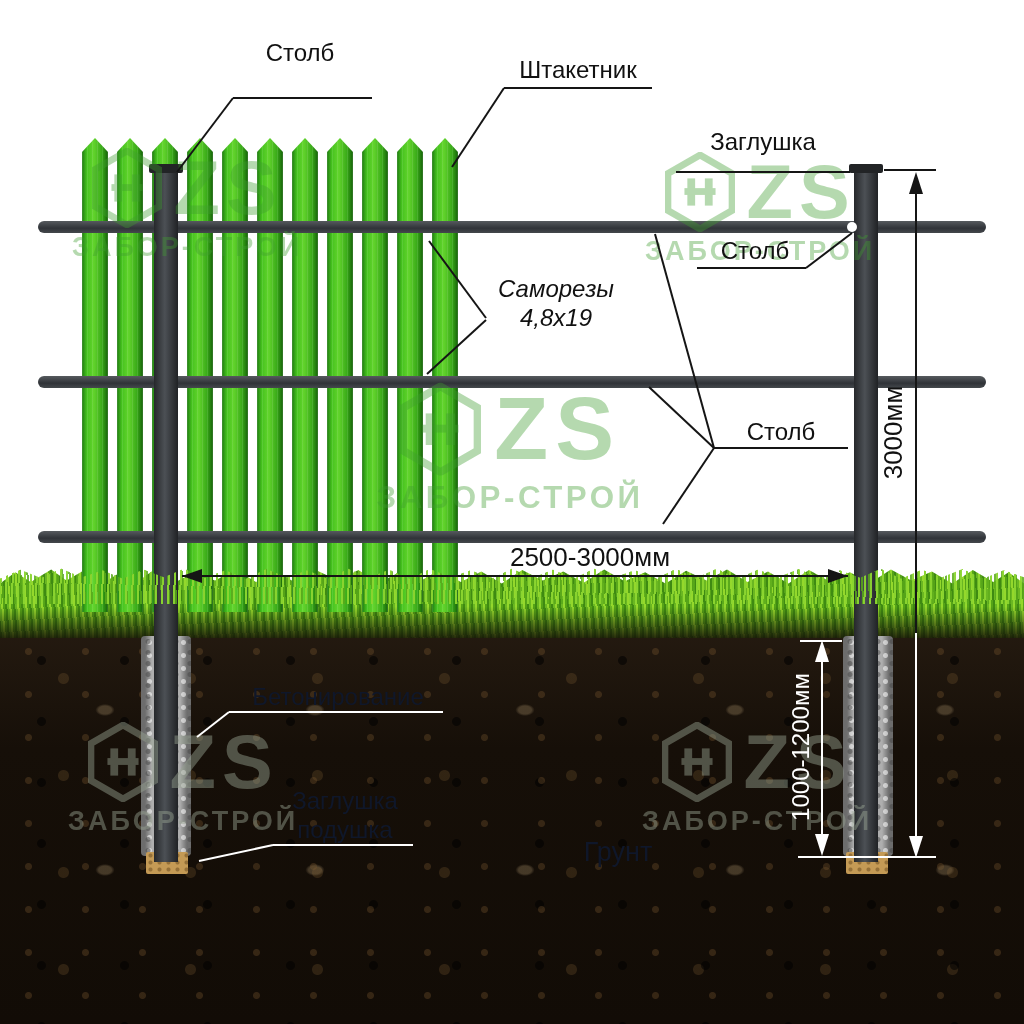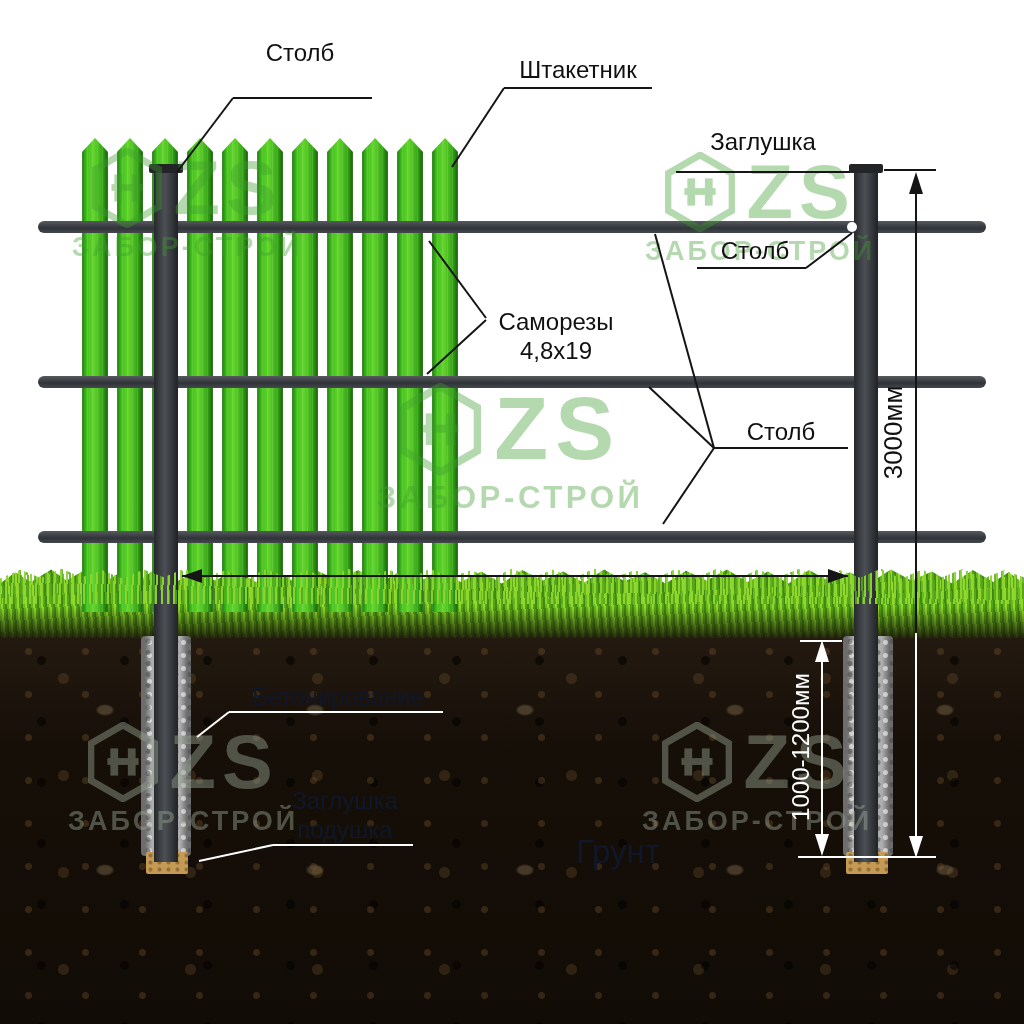--- a/index.html
+++ b/index.html
@@ -51,21 +51,21 @@
   .post{position:absolute;top:168px;width:24px;height:694px;z-index:6;
     background:linear-gradient(90deg,#26282b,#4c5055 45%,#202225);}
   .cap{position:absolute;top:164px;width:34px;height:9px;z-index:6;background:#222426;border-radius:2px;}
 
   
   .overlay{position:absolute;left:0;top:0;z-index:10;pointer-events:none;}
 
   
   .lbl{position:absolute;z-index:11;font-size:24px;line-height:29px;text-align:center;color:#111;}
   .lbl.white{color:#0f172a;}
-  .lbl.big{font-size:33px;line-height:36px;}
+  .lbl.big{font-size:27px;line-height:36px;}
   .lbl.dim{font-size:26px;}
   .vlabel{position:absolute;z-index:11;font-size:26px;text-align:center;white-space:nowrap;
     transform:rotate(-90deg);}
   .vlabel.white{color:#fff;font-size:24px;}
 
   
   .wm{position:absolute;z-index:8;display:flex;flex-direction:column;align-items:center;gap:4px;pointer-events:none;}
   .wm-row{display:flex;align-items:center;gap:12px;}
   .wm-zs{font-size:76px;font-weight:bold;letter-spacing:6px;line-height:1;}
   .wm-brand{font-size:27px;font-weight:bold;letter-spacing:3px;white-space:nowrap;}
@@ -219,34 +219,35 @@
   <div class="lbl" style="left:220px;top:38px;width:160px;">
     <div>Столб</div>
   </div>
 
   <div class="lbl" style="left:498px;top:55px;width:160px;">Штакетник</div>
 
   <div class="lbl" style="left:676px;top:127px;width:174px;">Заглушка</div>
 
   <div class="lbl" style="left:700px;top:236px;width:110px;">Столб</div>
 
-  <div class="lbl" style="left:490px;top:307px;width:132px;">
+  <div class="lbl" style="left:490px;top:274px;width:132px;font-style:italic;">
     <div>Саморезы</div>
     <div>4,8х19</div>
   </div>
 
   <div class="lbl" style="left:712px;top:417px;width:138px;">Столб</div>
 
   <div class="lbl white" style="left:230px;top:682px;width:216px;">Бетонирование</div>
 
   <div class="lbl white" style="left:276px;top:786px;width:138px;">
     <div>Заглушка</div>
     <div>подушка</div>
   </div>
 
   <div class="lbl white big" style="left:553px;top:834px;width:130px;">Грунт</div>
 
+  <div class="lbl dim" style="left:430px;top:543px;width:320px;">2500-3000мм</div>
 
   <div class="vlabel" style="left:846px;top:417px;width:95px;">3000мм</div>
 
   <div class="vlabel white" style="left:726px;top:733px;width:150px;">1000-1200мм</div>
 
 </div>
 
 </body></html>

